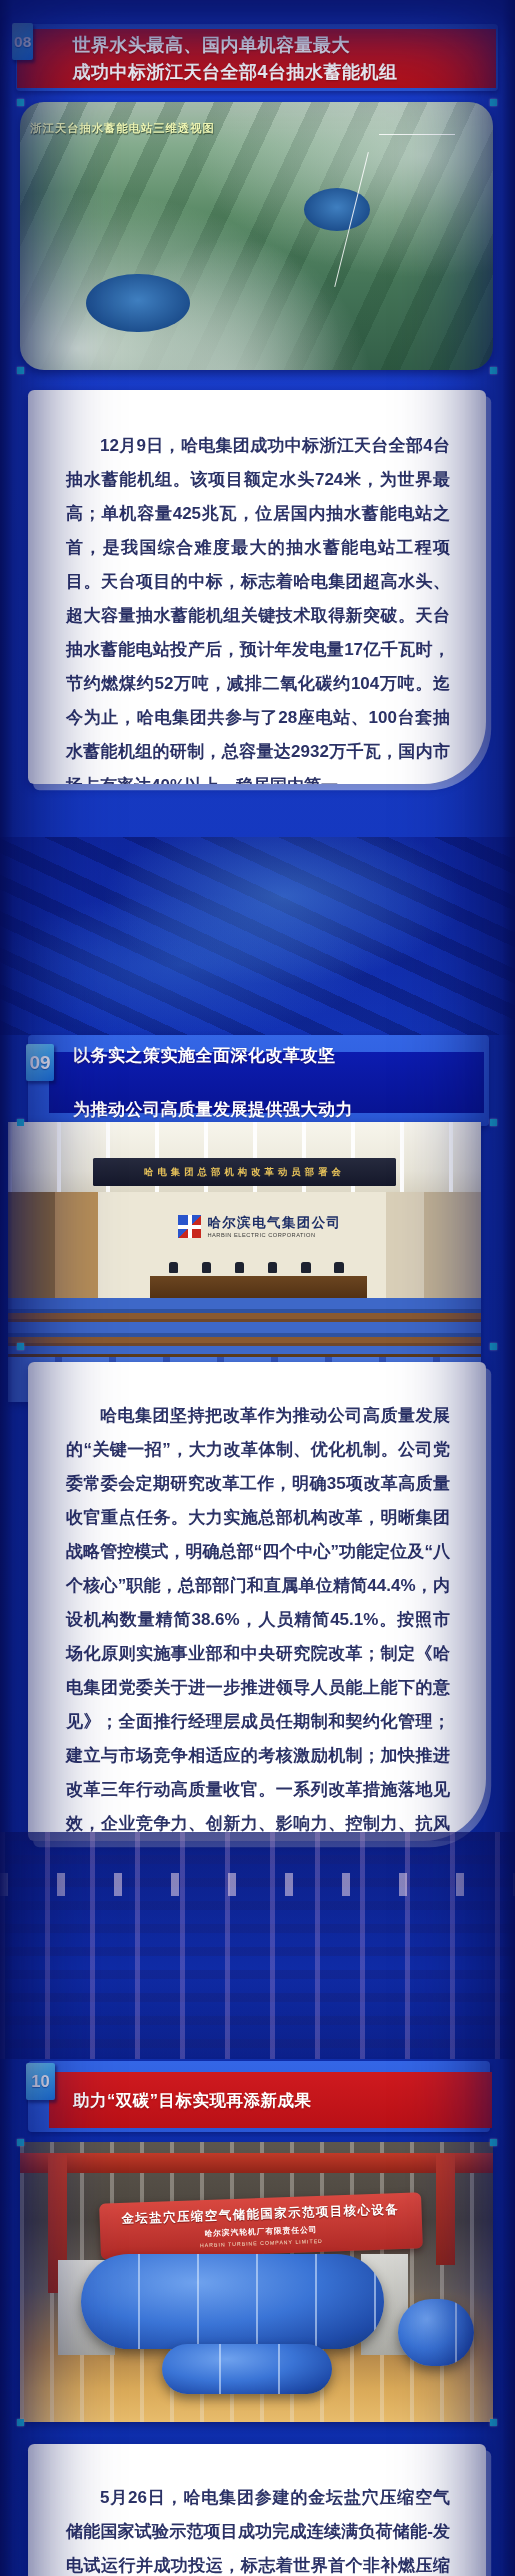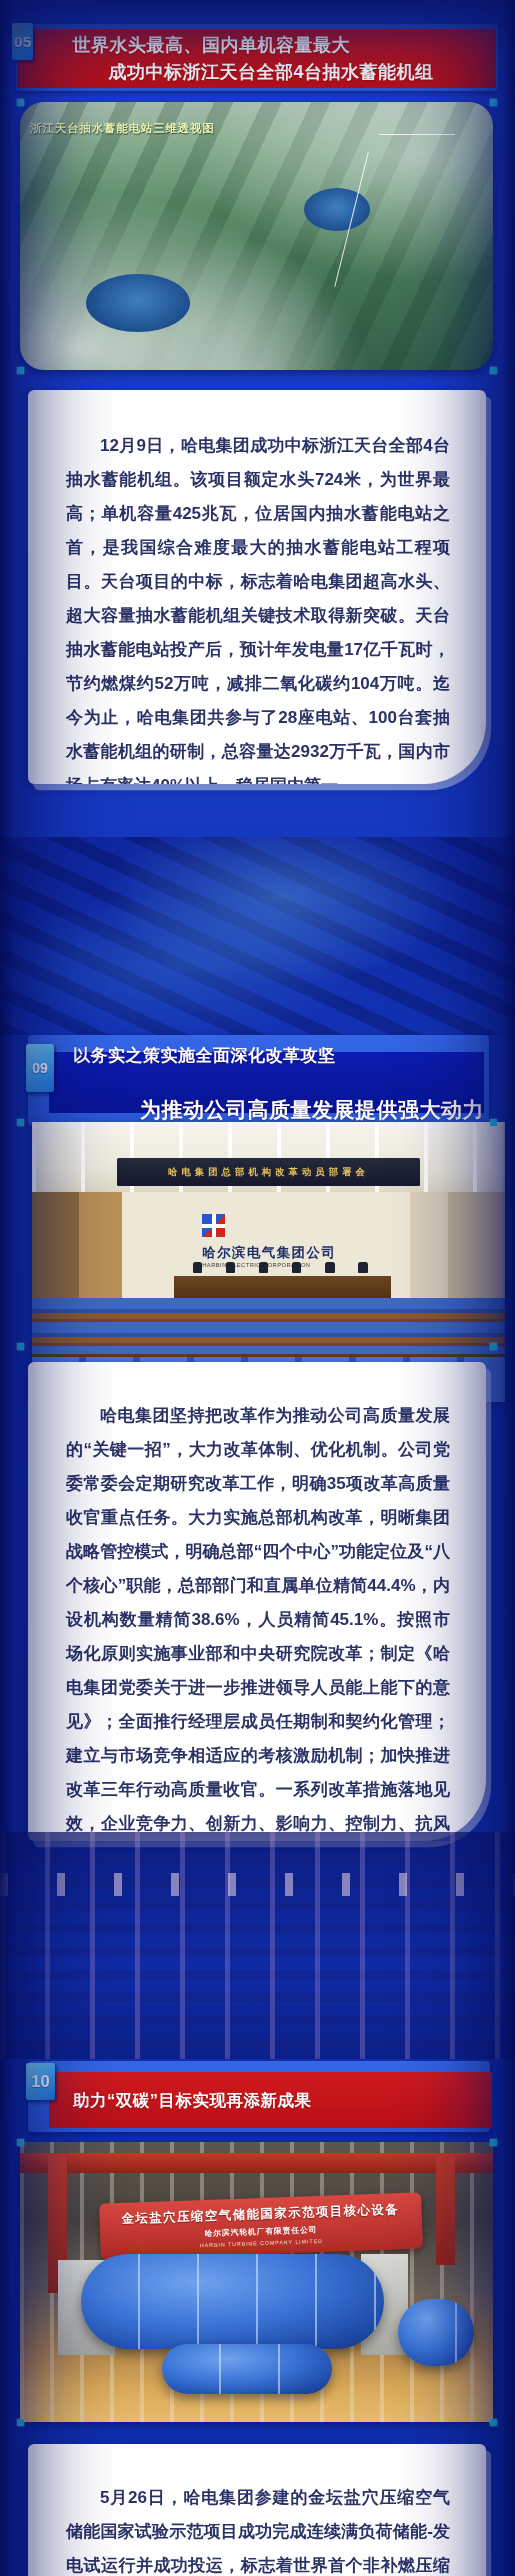--- a/index.html
+++ b/index.html
@@ -55,21 +55,21 @@
   
   .img2{background:#e8e4d6;}
   .img2 .ceiling{left:0;top:0;width:100%;height:25%;
     background:
       repeating-linear-gradient(90deg, rgba(255,255,255,.95) 0 3.6px, rgba(255,255,255,0) 3.6px 49px),
       linear-gradient(180deg,#f7f5ec 0%,#ebe8da 70%,#ddd8c6 100%);}
   .img2 .meet-banner{background:linear-gradient(180deg,#262a3e,#15182a);display:flex;align-items:center;justify-content:center;border-radius:1.5px;}
   .img2 .meet-banner span{color:#e8c35a;font-weight:bold;font-size:9.3px;letter-spacing:4.1px;white-space:nowrap;}
   .img2 .wall{left:0;top:25%;width:100%;height:38%;
     background:linear-gradient(90deg,#8c6a38 0 10%,#b99057 10% 19%,#ece7d6 19% 80%,#d9cfb8 80% 88%,#c3b394 88% 100%);}
-  .img2 .logo-row{display:flex;align-items:flex-start;gap:6.2px;flex-direction:column;}
+  .img2 .logo-row{display:flex;align-items:flex-end;gap:6.2px;}
   .img2 .logo-mark{width:23px;height:23px;background:
       linear-gradient(#fff,#fff) 50% 0/4.1px 100% no-repeat,
       linear-gradient(#fff,#fff) 0 50%/100% 4.1px no-repeat,
       linear-gradient(135deg,#2a55cc 0 50%,#c8281e 50% 100%);}
   .img2 .logo-cn{color:#1d2e66;font-weight:bold;font-size:13.4px;letter-spacing:1.5px;white-space:nowrap;}
   .img2 .logo-en{color:#3a3a3a;font-size:5.7px;letter-spacing:0.5px;white-space:nowrap;}
   .img2 .rostrum{background:linear-gradient(180deg,#6b4520,#4f2f12);}
   .img2 .person{background:#1d2230;border-radius:2.6px 2.6px 1px 1px;}
   .img2 .audience{left:0;top:63%;width:100%;height:37%;
     background:
@@ -115,23 +115,23 @@
       linear-gradient(180deg, rgba(8,16,100,.6) 0%, rgba(12,24,130,.25) 60%, rgba(8,16,100,.5) 100%);}
   .bgB .bgB-lights{left:0;top:18%;width:100%;height:10%;
     background:repeating-linear-gradient(90deg, rgba(255,230,240,.5) 0 8.2px, rgba(255,230,240,0) 8.2px 57px);}
 </style>
 </head>
 <body>
 
 <div class="abs panel" style="left:15.5px;top:24px;width:482px;height:67px;"></div>
 <div class="abs banner banner-red" style="left:16.5px;top:29px;width:479px;height:59px;padding-left:56px;box-sizing:border-box;">
   <span class="t" style="font-size:18px;line-height:27px;">世界水头最高、国内单机容量最大</span>
-  <span class="t" style="font-size:18px;line-height:27px;margin-left:36px;">成功中标浙江天台全部4台抽水蓄能机组</span>
-</div>
-<div class="abs badge" style="left:12.4px;top:23px;width:20.6px;height:37px;font-size:15.5px;">05</div>
+  <span class="t" style="font-size:18px;line-height:27px;">成功中标浙江天台全部4台抽水蓄能机组</span>
+</div>
+<div class="abs badge" style="left:12.4px;top:23px;width:20.6px;height:37px;font-size:15.5px;">08</div>
 
 <div class="abs photo img1" style="left:20px;top:102px;width:473px;height:268px;">
   <div class="abs img1-caption" style="left:10.3px;top:18.5px;">浙江天台抽水蓄能电站三维透视图</div>
   <div class="abs lake" style="left:14%;top:64%;width:22%;height:22%;"></div>
   <div class="abs lake" style="left:60%;top:32%;width:14%;height:16%;"></div>
   <div class="abs anno" style="left:70%;top:18%;width:1px;height:52%;transform:rotate(14deg);"></div>
   <div class="abs anno" style="left:76%;top:12%;width:16%;height:1px;"></div>
 </div>
 <div class="abs handle" style="left:17px;top:99px;"></div>
 <div class="abs handle" style="left:490px;top:99px;"></div>
@@ -140,25 +140,25 @@
 
 <div class="abs card" style="left:28px;top:390px;width:458px;height:394px;padding:39px 36px 0 38px;box-sizing:border-box;overflow:hidden;">
   <p>12月9日，哈电集团成功中标浙江天台全部4台抽水蓄能机组。该项目额定水头724米，为世界最高；单机容量425兆瓦，位居国内抽水蓄能电站之首，是我国综合难度最大的抽水蓄能电站工程项目。天台项目的中标，标志着哈电集团超高水头、超大容量抽水蓄能机组关键技术取得新突破。天台抽水蓄能电站投产后，预计年发电量17亿千瓦时，节约燃煤约52万吨，减排二氧化碳约104万吨。迄今为止，哈电集团共参与了28座电站、100台套抽水蓄能机组的研制，总容量达2932万千瓦，国内市场占有率达40%以上，稳居国内第一。</p>
 </div>
 
 <div class="abs bgA" style="left:0;top:837px;width:515px;height:198px;"></div>
 
 <div class="abs panel" style="left:28px;top:1035px;width:461px;height:91px;"></div>
 <div class="abs banner banner-navy" style="left:49px;top:1052px;width:435px;height:61px;padding-left:24px;box-sizing:border-box;">
   <span class="t" style="font-size:17px;line-height:26px;">以务实之策实施全面深化改革攻坚</span>
-  <span class="t" style="font-size:21px;line-height:26px;text-align:right;">为推动公司高质量发展提供强大动力</span>
-</div>
-<div class="abs badge" style="left:26px;top:1044px;width:28px;height:48px;font-size:14px;">09</div>
-
-<div class="abs photo img2" style="left:32px;top:1122px;width:473px;height:280px;">
+  <span class="t" style="font-size:17px;line-height:26px;">为推动公司高质量发展提供强大动力</span>
+</div>
+<div class="abs badge" style="left:26px;top:1044px;width:28px;height:37px;font-size:19px;">09</div>
+
+<div class="abs photo img2" style="left:8px;top:1122px;width:473px;height:280px;">
   <div class="abs ceiling"></div>
   <div class="abs meet-banner" style="left:18%;top:13%;width:64%;height:10%;">
     <span>哈电集团总部机构改革动员部署会</span>
   </div>
   <div class="abs wall"></div>
   <div class="abs logo-row" style="left:36%;top:33%;">
     <div class="logo-mark"></div>
     <div>
       <div class="logo-cn">哈尔滨电气集团公司</div>
       <div class="logo-en">HARBIN ELECTRIC CORPORATION</div>

